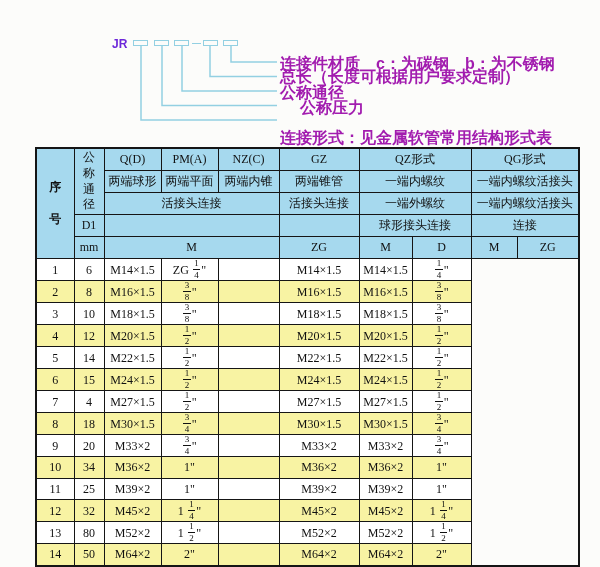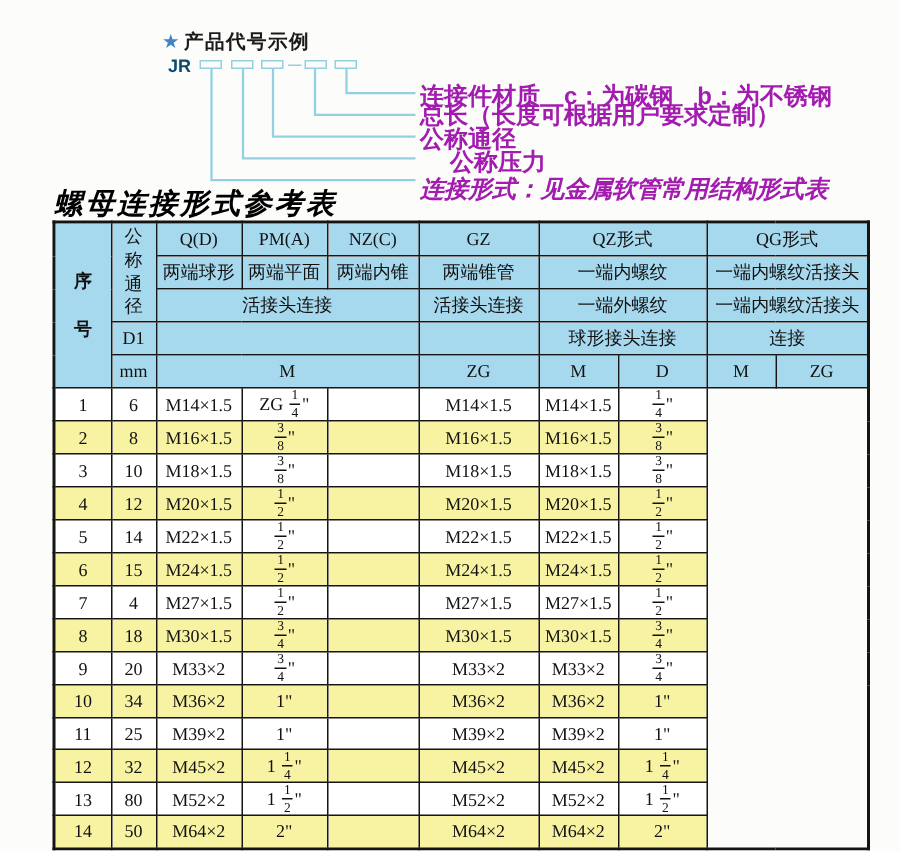--- a/index.html
+++ b/index.html
@@ -15,21 +15,21 @@
   .diagram{position:absolute;left:0;top:0;width:600px;height:148px;}
   .diagram-title{
     position:absolute;left:108px;top:19px;
     font-family:"Liberation Sans","DejaVu Sans",sans-serif;
     font-size:13px;font-weight:bold;color:#1a1a1a;letter-spacing:1px;
   }
   .diagram-title .star{color:#3f86c9;margin-right:2px;}
   .code-prefix{
     position:absolute;left:112px;top:37px;
     font-family:"Liberation Sans","DejaVu Sans",sans-serif;
-    font-size:12px;font-weight:bold;color:#0c4a6e;
+    font-size:12px;font-weight:bold;color:#6d28d9;
   }
   .code-box{
     position:absolute;top:40px;width:13px;height:4px;
     border:1.5px solid #93d0e2;background:transparent;
   }
   .code-dash{
     position:absolute;top:43px;left:192px;width:9px;height:0;
     border-top:1.5px solid #93d0e2;
   }
   .callout-svg{position:absolute;left:0;top:0;pointer-events:none;}
@@ -86,42 +86,38 @@
 
   <div class="diagram">
     <svg class="callout-svg" width="600" height="148">
       <polyline points="231,46 231,62 277,62" fill="none" stroke="#93d0e2" stroke-width="1.5"></polyline>
       <polyline points="210,46 210,76.5 277,76.5" fill="none" stroke="#93d0e2" stroke-width="1.5"></polyline>
       <polyline points="182,46 182,91 277,91" fill="none" stroke="#93d0e2" stroke-width="1.5"></polyline>
       <polyline points="162,46 162,105.5 277,105.5" fill="none" stroke="#93d0e2" stroke-width="1.5"></polyline>
       <polyline points="141,46 141,120 277,120" fill="none" stroke="#93d0e2" stroke-width="1.5"></polyline>
     </svg>
 
-    <div class="diagram-title">
-      <span class="star">★</span><span>产品代号示例</span>
-    </div>
 
     <span class="code-prefix">JR</span>
     <div class="code-box" style="left:133px"></div>
     <div class="code-box" style="left:154px"></div>
     <div class="code-box" style="left:174px"></div>
     <div class="code-dash"></div>
     <div class="code-box" style="left:203px"></div>
     <div class="code-box" style="left:223px"></div>
 
     <div>
         <div class="callout-label" style="top: 54px;">连接件材质　c：为碳钢　b：为不锈钢</div>
         <div class="callout-label" style="top: 67px;">总长（长度可根据用户要求定制）</div>
         <div class="callout-label" style="top: 83px;">公称通径</div>
         <div class="callout-label" style="top: 97.5px; margin-left: 20px;">公称压力</div>
-        <div class="callout-label" style="top: 116px; font-style: italic;">连接形式：见金属软管常用结构形式表</div>
+        <div class="callout-label" style="top: 128px;">连接形式：见金属软管常用结构形式表</div>
       </div>
   </div>
 
-  <div class="table-title">螺母连接形式参考表</div>
 
   <table class="ref">
     <colgroup>
       <col style="width:38px">
         <col style="width:30px">
         <col style="width:57px">
       <col style="width:57px">
         <col style="width:61px">
         <col style="width:80px">
       <col style="width:53px">

